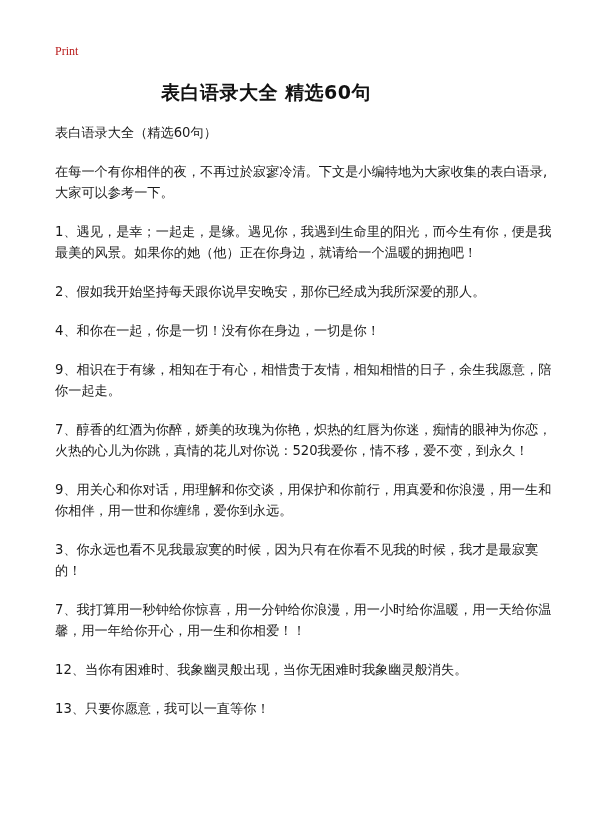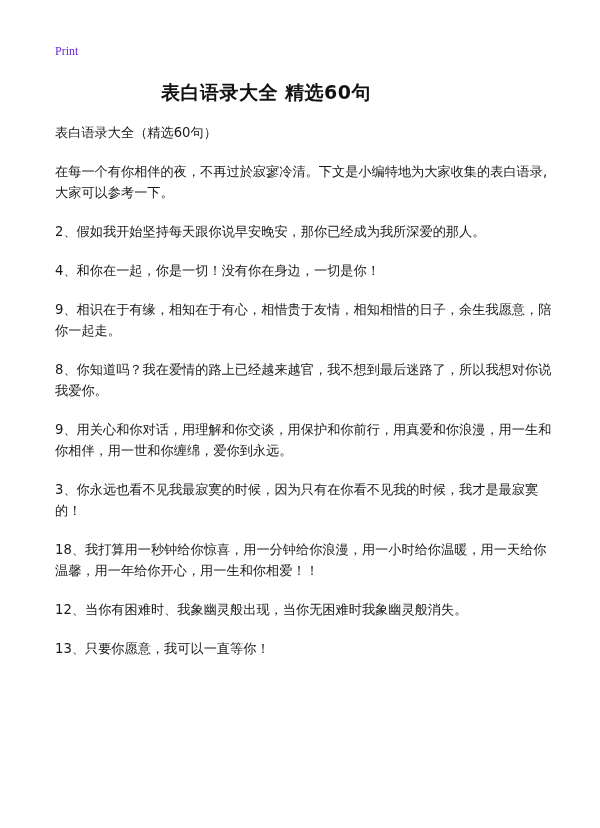--- a/index.html
+++ b/index.html
@@ -1,33 +1,34 @@
 <!DOCTYPE html>
 <html><head>
 <meta charset="utf-8">
 <style>
   html, body { margin: 0; padding: 0; background: #ffffff; }
   body { width: 600px; height: 828px; overflow: hidden; position: relative; color: #111; }
-  .print-label { position: absolute; left: 55px; top: 44px; font-family: "Liberation Serif", serif; font-size: 12px; color: #6d28d9; }
+  .print-label { position: absolute; left: 55px; top: 44px; font-family: "Liberation Serif", serif; font-size: 12px; color: #b91c1c; }
   .doc-title { position: absolute; left: 0; width: 532px; top: 80px; text-align: center; font-family: "DejaVu Sans", sans-serif; font-size: 19px; font-weight: bold; letter-spacing: 0.5px; }
   .content { position: absolute; left: 55px; top: 122px; width: 500px; font-family: "DejaVu Sans", sans-serif; font-size: 13.2px; line-height: 21px; color: #1a1a1a; }
   .subtitle { margin: 0 0 13px 0; }
   .para { margin: 18px 0 11px 0; word-break: break-all; }
 </style>
 </head>
 <body>
 
 <div class="print-label">Print</div>
 <div class="doc-title">表白语录大全 精选60句</div>
 
 <div class="content">
   <p class="subtitle">表白语录大全（精选60句）</p>
   <p class="para">在每一个有你相伴的夜，不再过於寂寥冷清。下文是小编特地为大家收集的表白语录,大家可以参考一下。</p>
+  <p class="para">1、遇见，是幸；一起走，是缘。遇见你，我遇到生命里的阳光，而今生有你，便是我最美的风景。如果你的她（他）正在你身边，就请给一个温暖的拥抱吧！</p>
   <p class="para">2、假如我开始坚持每天跟你说早安晚安，那你已经成为我所深爱的那人。</p>
   <p class="para">4、和你在一起，你是一切！没有你在身边，一切是你！</p>
   <p class="para">9、相识在于有缘，相知在于有心，相惜贵于友情，相知相惜的日子，余生我愿意，陪你一起走。</p>
-  <p class="para">8、你知道吗？我在爱情的路上已经越来越官，我不想到最后迷路了，所以我想对你说我爱你。</p>
+  <p class="para">7、醇香的红酒为你醉，娇美的玫瑰为你艳，炽热的红唇为你迷，痴情的眼神为你恋，火热的心儿为你跳，真情的花儿对你说：520我爱你，情不移，爱不变，到永久！</p>
   <p class="para">9、用关心和你对话，用理解和你交谈，用保护和你前行，用真爱和你浪漫，用一生和你相伴，用一世和你缠绵，爱你到永远。</p>
   <p class="para">3、你永远也看不见我最寂寞的时候，因为只有在你看不见我的时候，我才是最寂寞的！</p>
-  <p class="para">18、我打算用一秒钟给你惊喜，用一分钟给你浪漫，用一小时给你温暖，用一天给你温馨，用一年给你开心，用一生和你相爱！！</p>
+  <p class="para">7、我打算用一秒钟给你惊喜，用一分钟给你浪漫，用一小时给你温暖，用一天给你温馨，用一年给你开心，用一生和你相爱！！</p>
   <p class="para">12、当你有困难时、我象幽灵般出现，当你无困难时我象幽灵般消失。</p>
   <p class="para">13、只要你愿意，我可以一直等你！</p>
 </div>
 
 </body></html>

